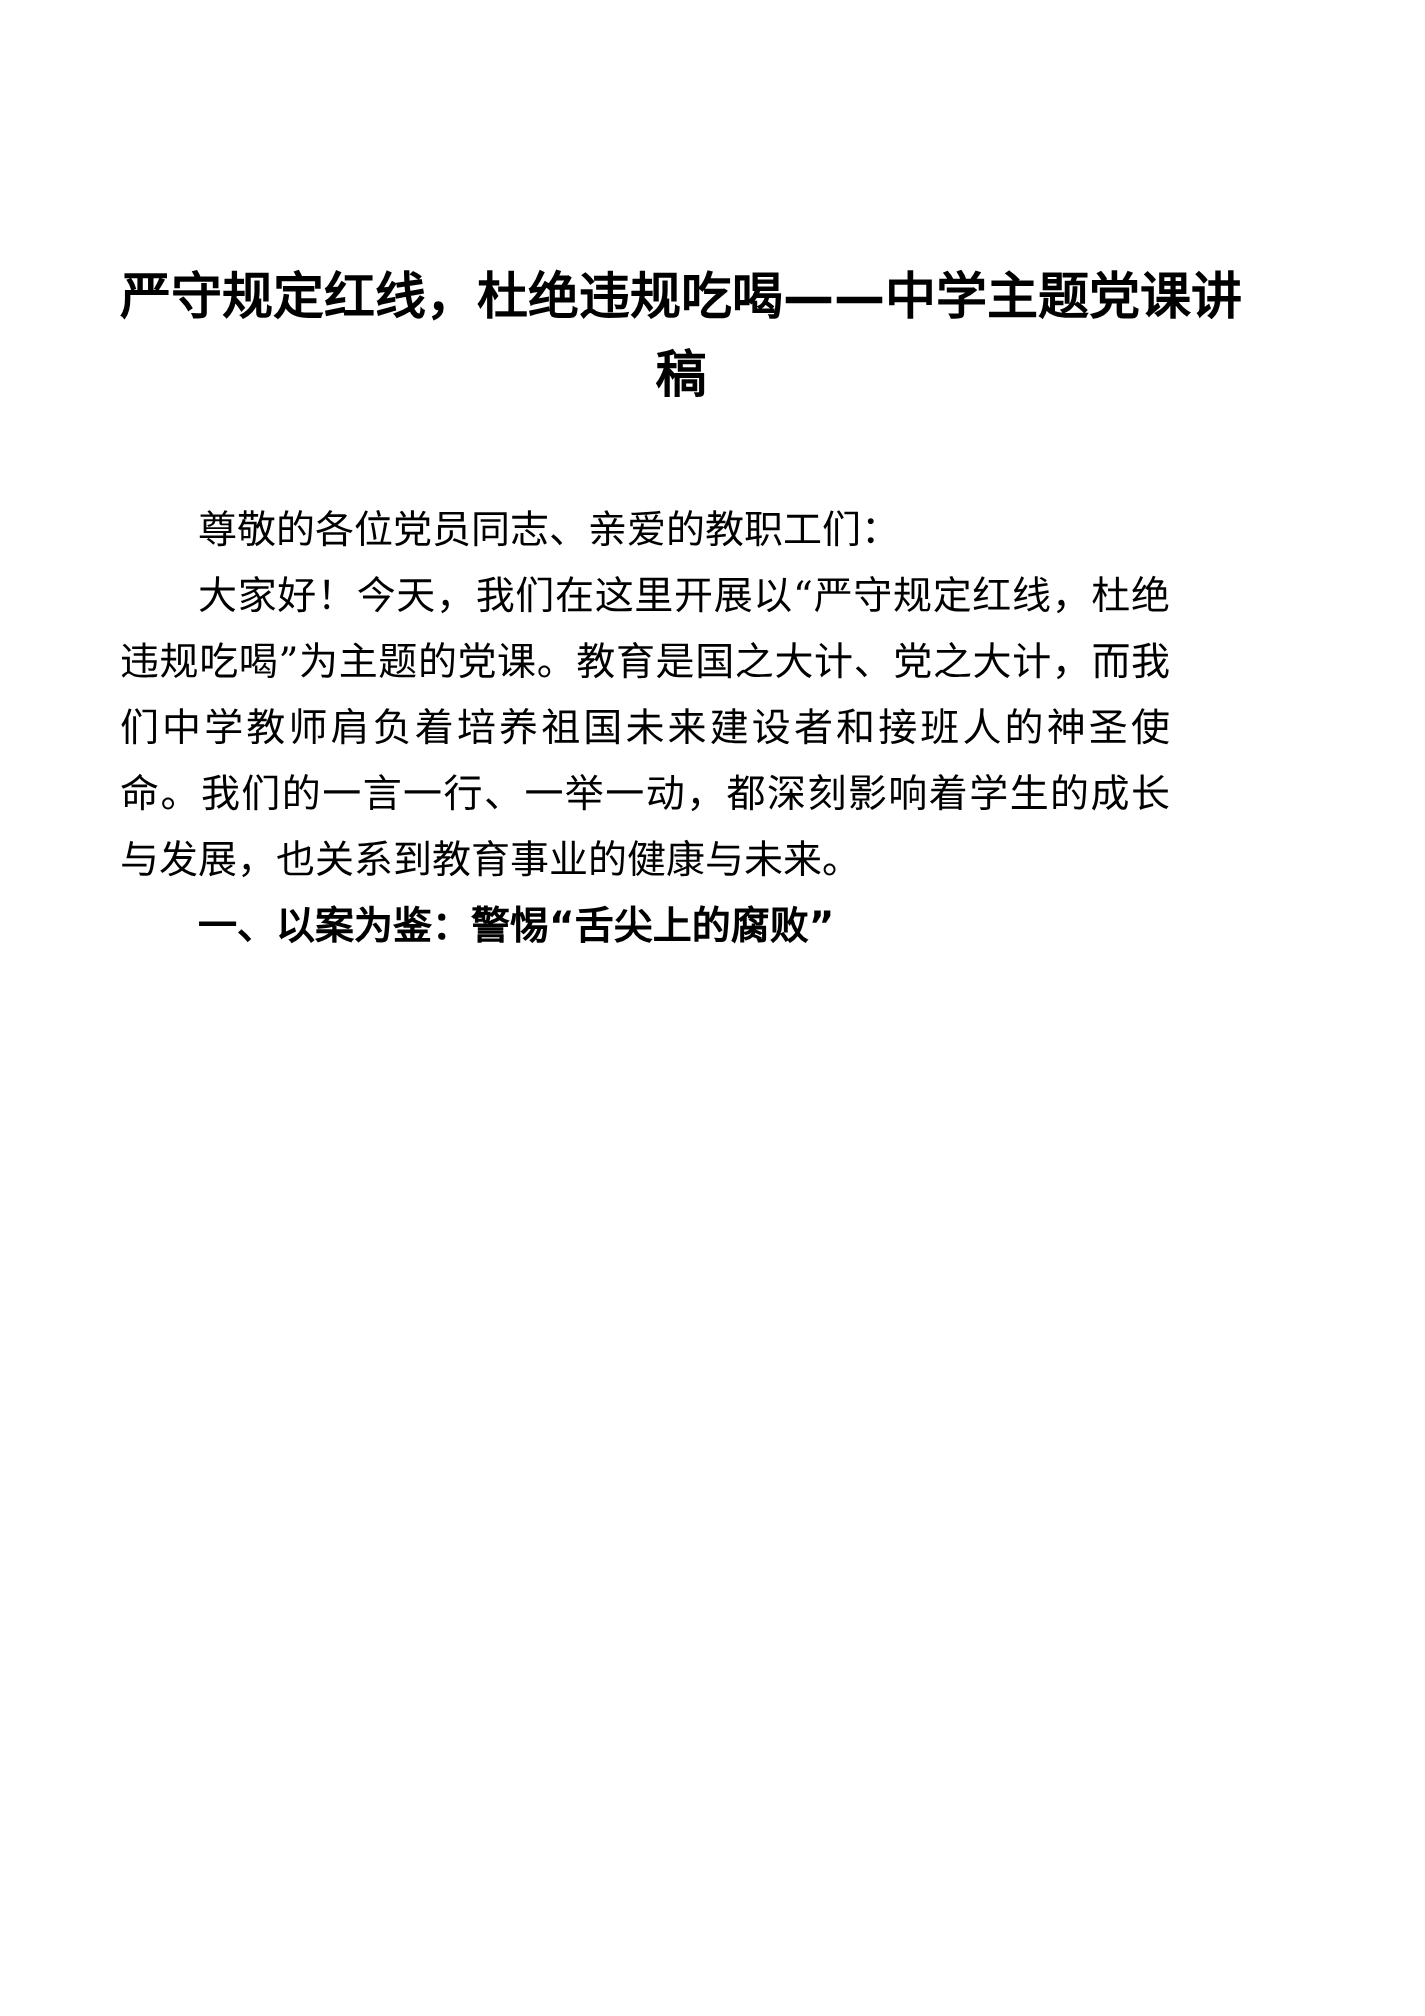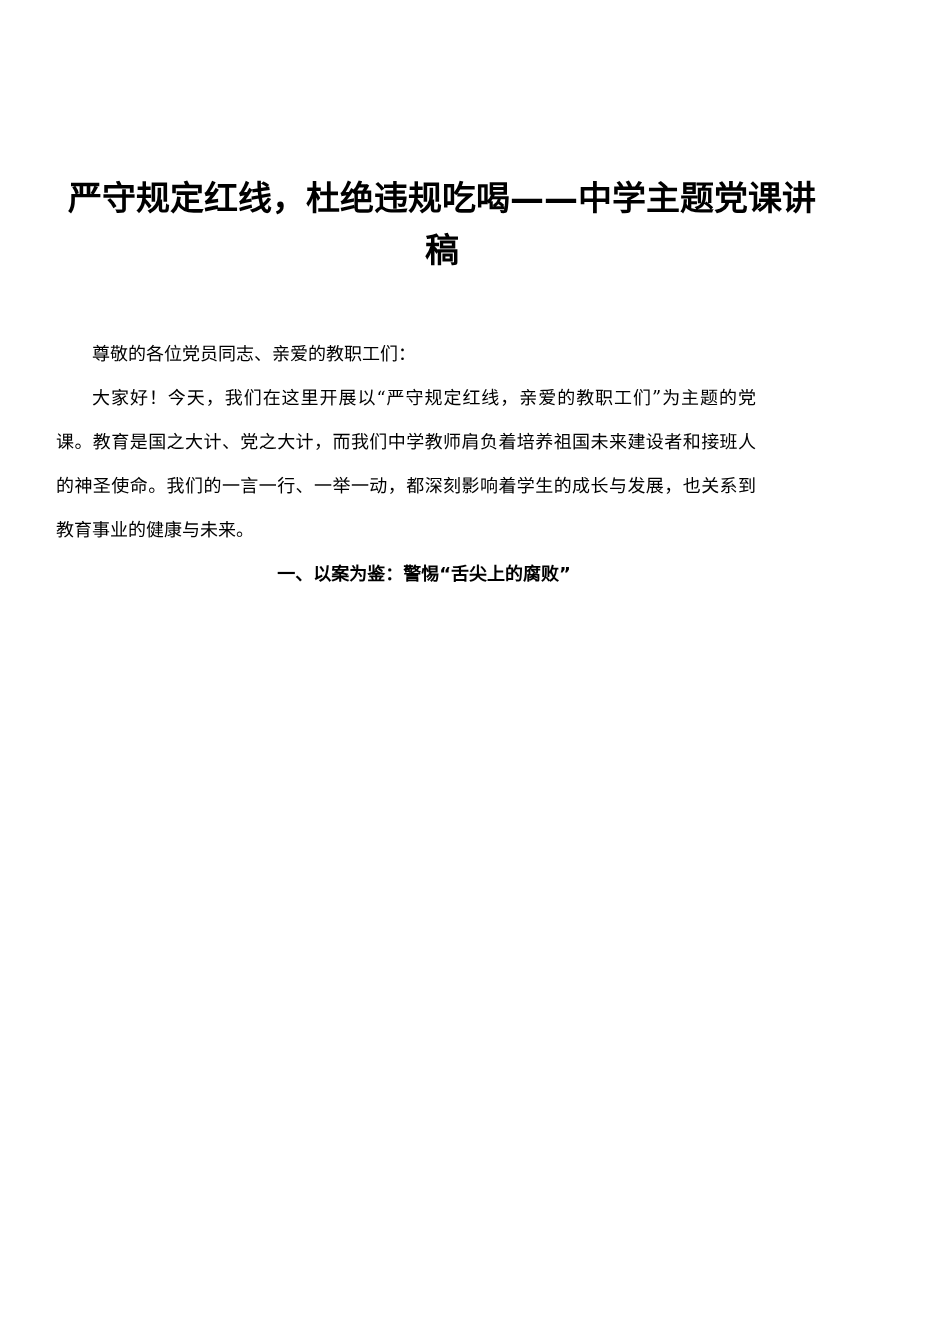--- a/index.html
+++ b/index.html
@@ -7,53 +7,53 @@
     background: #ffffff;
     font-family: "DejaVu Serif", serif;
   }
   .page {
     position: relative;
     width: 950px;
     height: 1344px;
     margin: 0 auto;
     background: #ffffff;
     color: #000000;
-    padding: 172px 122px 0 56px;
+    padding: 172px 122px 0 80px;
     overflow: hidden;
   }
   .doc-title {
     font-family: "DejaVu Sans", sans-serif;
     font-weight: bold;
     font-size: 34px;
     line-height: 52px;
     text-align: center;
     color: #000000;
     margin-bottom: 56px;
   }
   .doc-body {
     width: 700px;
   }
   .para {
-    font-size: 18px;
+    font-size: 26px;
     line-height: 44px;
     text-align: justify;
     text-indent: 2em;
     color: #000000;
     font-family: "DejaVu Serif", serif;
   }
   .para.heading {
     font-family: "DejaVu Sans", sans-serif;
     font-weight: bold;
-    text-align: center;
+    text-align: left;
   }
 </style>
 </head>
 <body>
 
 <div class="page">
   <h1 class="doc-title">严守规定红线，杜绝违规吃喝——中学主题党课讲稿</h1>
 
   <div class="doc-body">
     <p class="para">尊敬的各位党员同志、亲爱的教职工们：</p>
-    <p class="para">大家好！今天，我们在这里开展以“严守规定红线，亲爱的教职工们”为主题的党课。教育是国之大计、党之大计，而我们中学教师肩负着培养祖国未来建设者和接班人的神圣使命。我们的一言一行、一举一动，都深刻影响着学生的成长与发展，也关系到教育事业的健康与未来。</p>
+    <p class="para">大家好！今天，我们在这里开展以“严守规定红线，杜绝违规吃喝”为主题的党课。教育是国之大计、党之大计，而我们中学教师肩负着培养祖国未来建设者和接班人的神圣使命。我们的一言一行、一举一动，都深刻影响着学生的成长与发展，也关系到教育事业的健康与未来。</p>
     <p class="para heading">一、以案为鉴：警惕“舌尖上的腐败”</p>
   </div>
 </div>
 
 </body></html>

